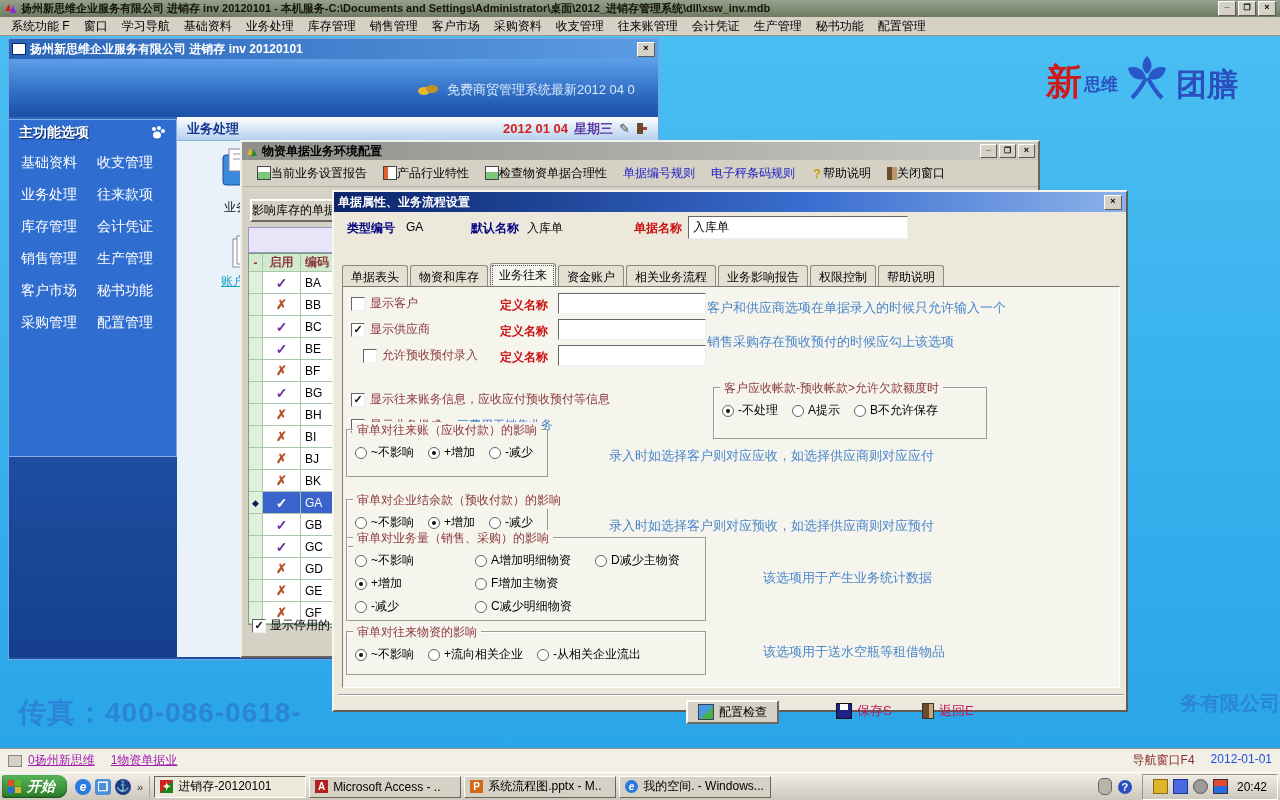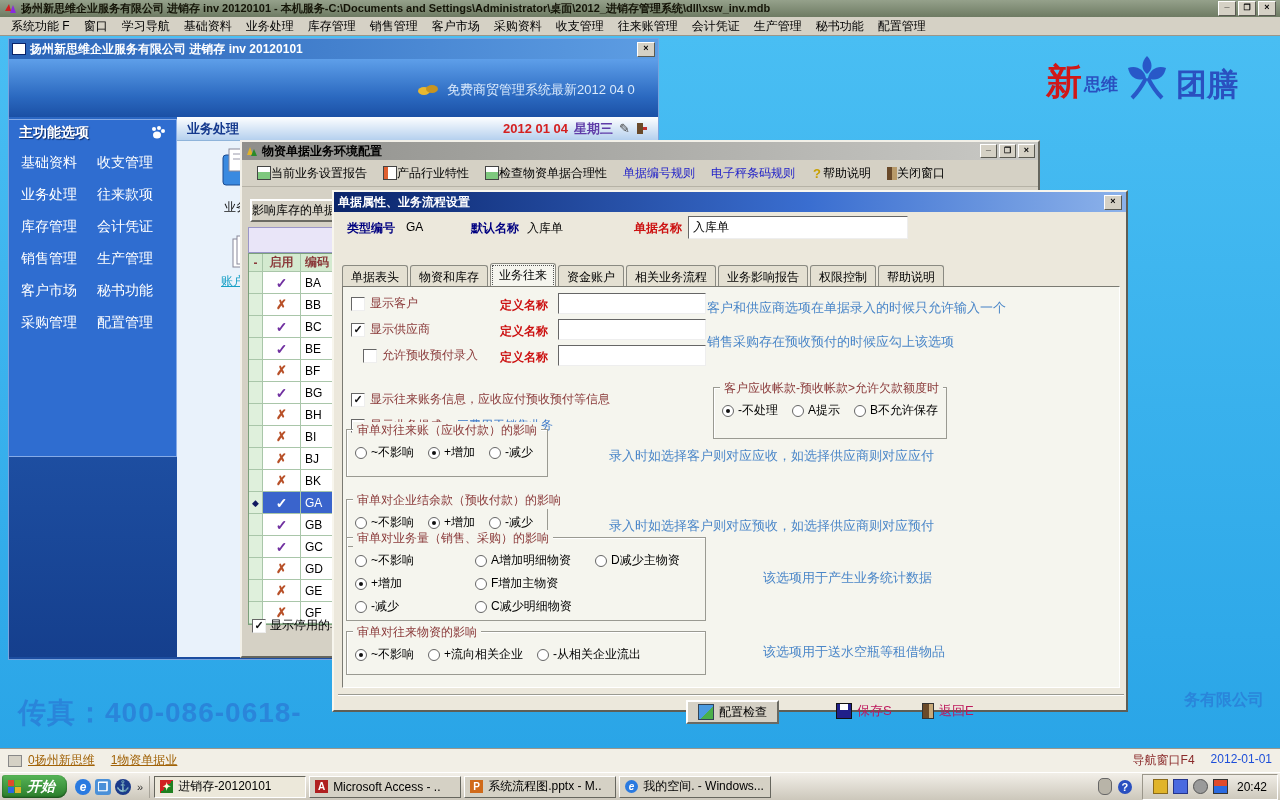--- a/index.html
+++ b/index.html
@@ -27,21 +27,21 @@
 
   
   .client{position:absolute;left:0;top:36px;width:1280px;height:712px;
     background:linear-gradient(180deg,#49bef3,#2aa5e7);}
   .skin-logo{position:absolute;right:42px;top:18px;display:flex;align-items:flex-end;gap:2px;}
   .logo-xin{color:#d01818;font-size:36px;font-weight:bold;line-height:1;}
   .logo-siwei{color:#2a50c0;font-size:17px;font-weight:bold;padding-bottom:4px;}
   .logo-tuan{color:#2a50c0;font-size:31px;font-weight:bold;line-height:1;}
   .skin-url{position:absolute;right:46px;top:82px;color:#ef6cb4;font-weight:bold;font-size:17px;letter-spacing:6px;}
   .skin-fax{position:absolute;left:18px;top:658px;color:#2a85da;font-weight:bold;font-size:28px;letter-spacing:1px;}
-  .skin-company{position:absolute;right:16px;top:654px;color:#2a85da;font-weight:bold;font-size:16px;}
+  .skin-company{position:absolute;right:0px;top:654px;color:#2a85da;font-weight:bold;font-size:20px;}
 
   
   .child{position:absolute;left:8px;top:2px;width:649px;height:620px;border:1px solid #79a3dd;background:#1c4da0;}
   .child-title{height:20px;background:linear-gradient(90deg,#2a64b8,#5d9de3);display:flex;align-items:center;
     padding:0 3px;color:#fff;font-weight:bold;}
   .child-title .wbtn{margin-left:auto;}
   .cw-ico{width:12px;height:10px;background:#fff;border:1px solid #0a246a;margin-right:4px;}
   .banner{position:relative;height:58px;background:linear-gradient(180deg,#5e9fe9 0%,#2b69c0 65%,#1b50a5 100%);}
   .banner-url{position:absolute;left:38px;top:12px;color:#fff;font-size:27px;letter-spacing:1px;}
   .banner-promo{position:absolute;left:408px;top:22px;color:#d9e9fb;font-size:13px;display:flex;align-items:center;gap:8px;}
@@ -150,21 +150,21 @@
   .bi{width:14px;height:14px;flex:0 0 auto;}
   .bi-cfg{background:linear-gradient(135deg,#4a9ae0 55%,#4ab04a 55%);border:1px solid #345;}
   .bi-save{background:#20208a;border:1px solid #111;position:relative;}
   .bi-save::after{content:"";position:absolute;left:3px;top:0;width:8px;height:6px;background:#fff;}
   .bi-exit{background:linear-gradient(90deg,#6a4a2a 55%,#c8aa7a 55%);border:1px solid #333;width:10px;}
 
   
   .statusbar{position:absolute;left:0;top:748px;width:1280px;height:24px;background:#f2efe6;
     border-top:1px solid #9a968a;display:flex;align-items:center;padding:0 8px;box-sizing:border-box;}
   .sb-ico{width:12px;height:10px;background:#d5d1c5;border:1px solid #888;margin-right:6px;}
-  .sb-link{color:#a16207;text-decoration:underline;margin-right:16px;white-space:nowrap;}
+  .sb-link{color:#a21caf;text-decoration:underline;margin-right:16px;white-space:nowrap;}
   .sb-right{margin-left:auto;display:flex;gap:16px;color:#8a2a2a;}
   .sb-date{color:#1d4ed8;}
 
   
   .taskbar{position:absolute;left:0;top:772px;width:1280px;height:28px;
     background:linear-gradient(180deg,#f2efe8,#ccc7bb);border-top:1px solid #fff;
     display:flex;align-items:center;padding:0 2px;box-sizing:border-box;gap:4px;}
   .start-btn{height:23px;background:linear-gradient(180deg,#57b457,#2a7c2a);border-radius:3px 9px 9px 3px;
     color:#fff;font-weight:bold;font-style:italic;font-size:14px;display:flex;align-items:center;gap:5px;
     padding:0 12px 0 6px;box-shadow:0 -1px 2px #1a4a1a inset;}
@@ -522,21 +522,21 @@
           <div class="cb-line" style="top:104px;">
             <span class="cbx on">✓</span>
             <span>显示往来账务信息，应收应付预收预付等信息</span>
           </div>
           <div class="cb-line" style="top:130px;">
             <span class="cbx"></span>
             <span>显示业务提成</span>
             <span class="blue-link">三费用于销售业务</span>
           </div>
 
-          <div class="grp" style="left:370px;top:100px;width:234px;height:52px;">
+          <div class="grp" style="left:370px;top:100px;width:274px;height:52px;">
             <span class="grp-title">客户应收帐款-预收帐款&gt;允许欠款额度时</span>
             <div class="grp-opts">
                 <span class="radio-opt">
                   <span class="rdo on"></span>
                   <span>-不处理</span>
                 </span>
                 <span class="radio-opt">
                   <span class="rdo"></span>
                   <span>A提示</span>
                 </span>

